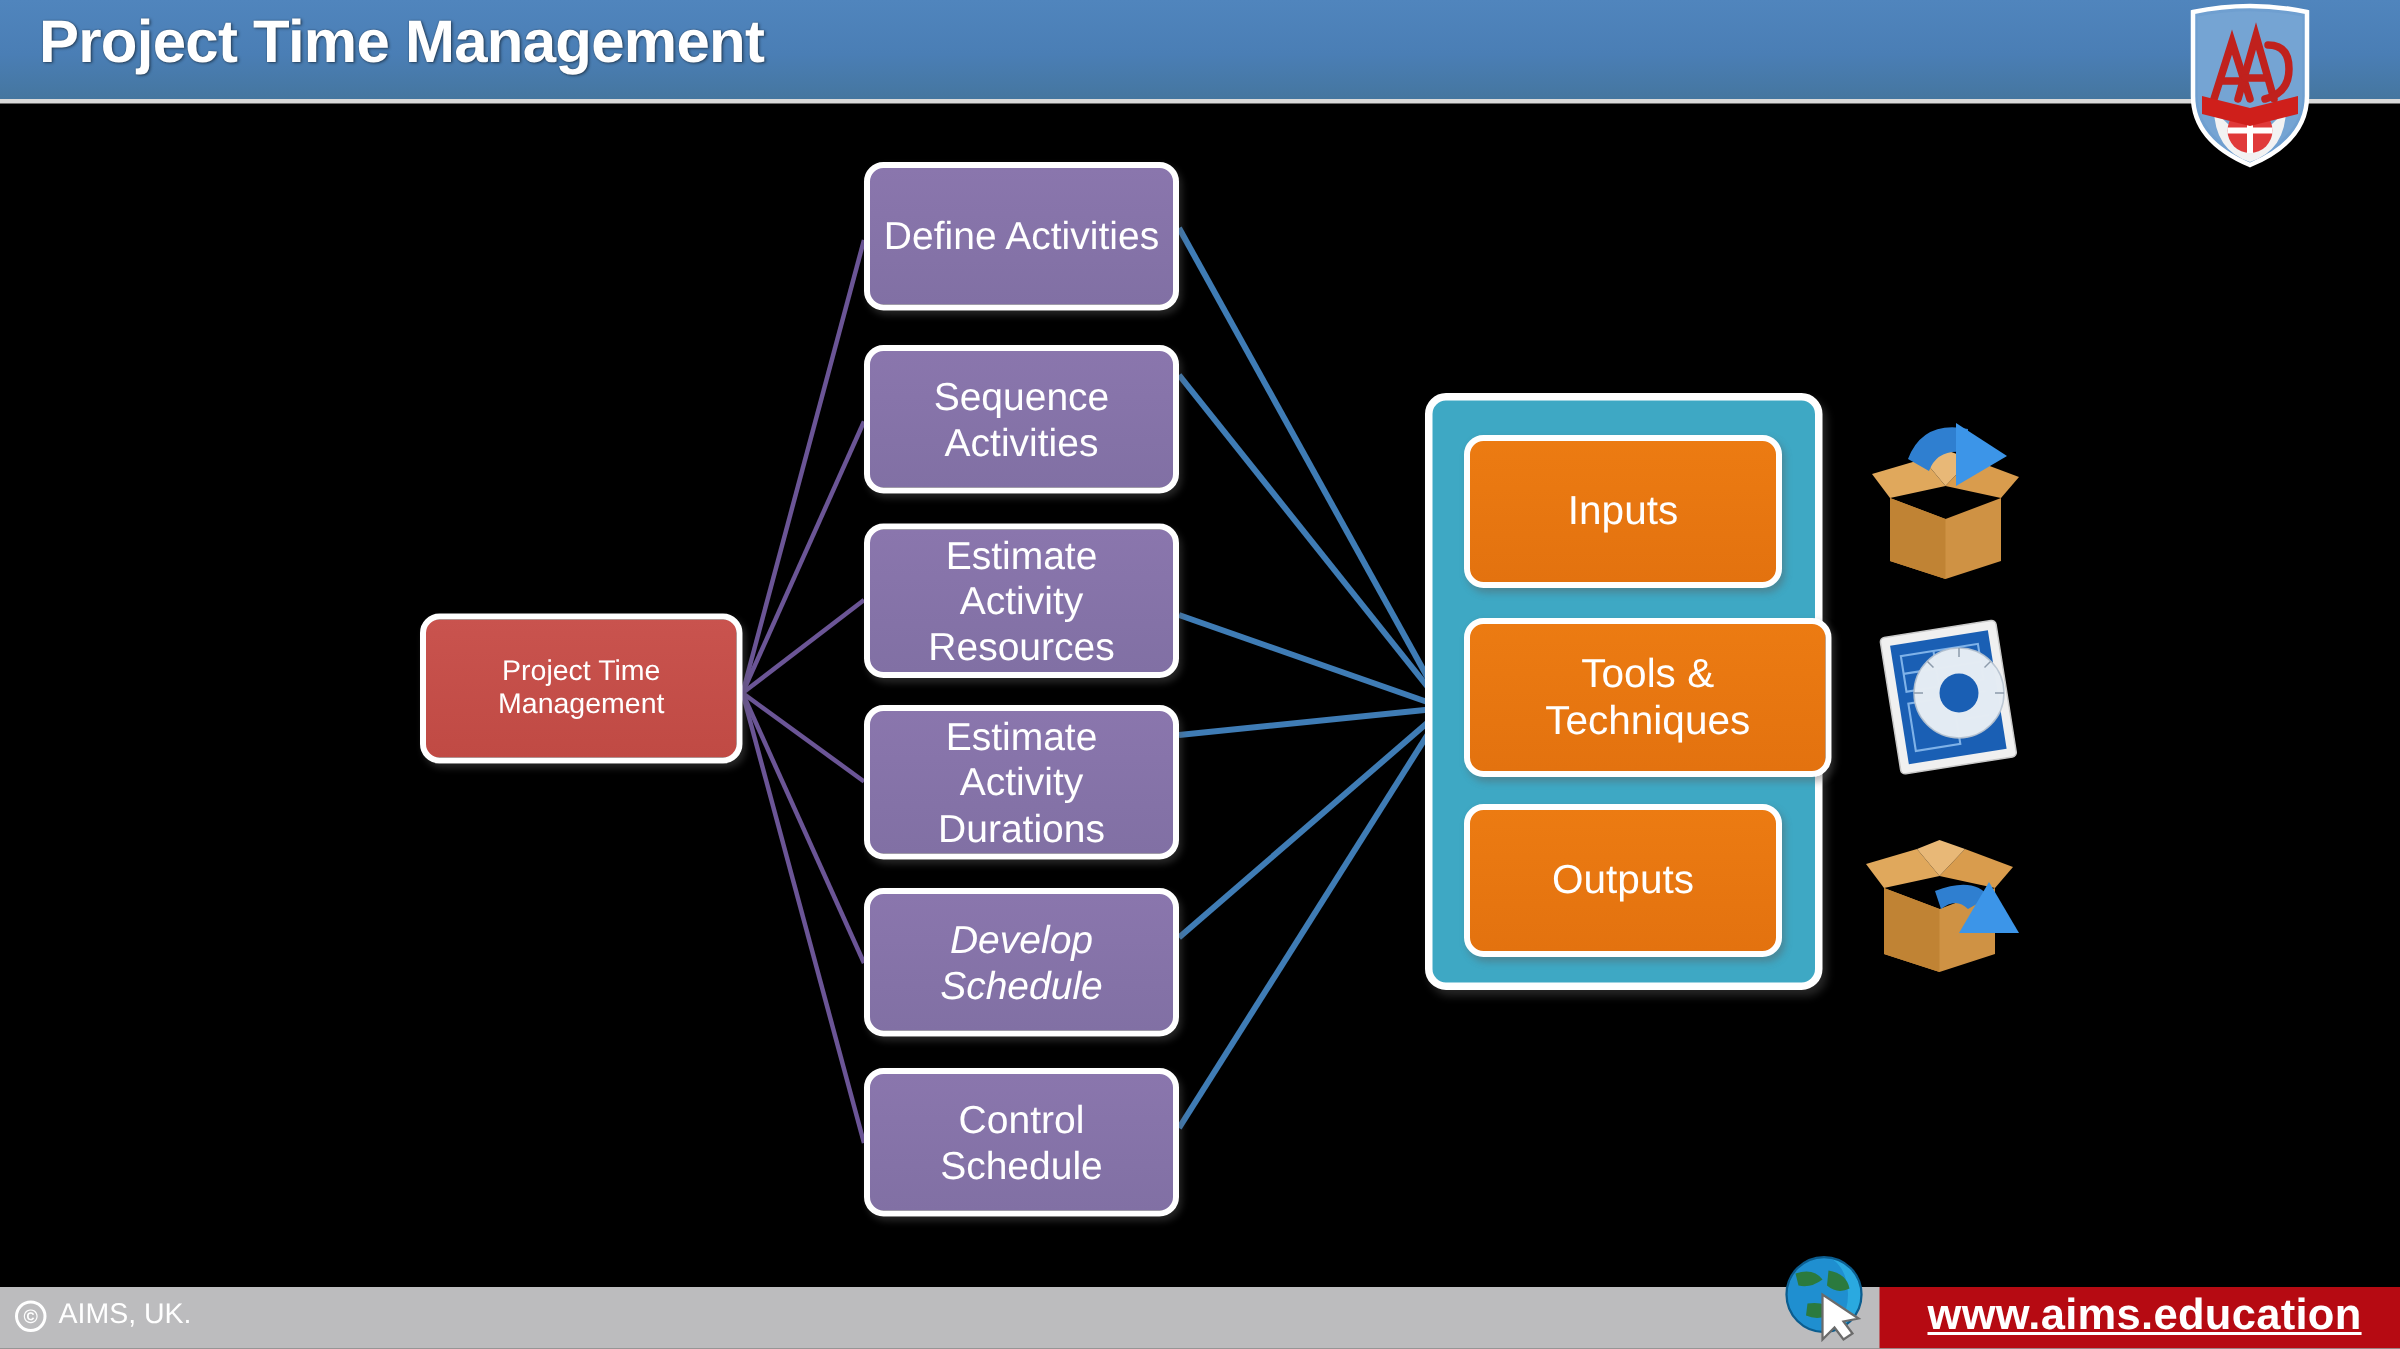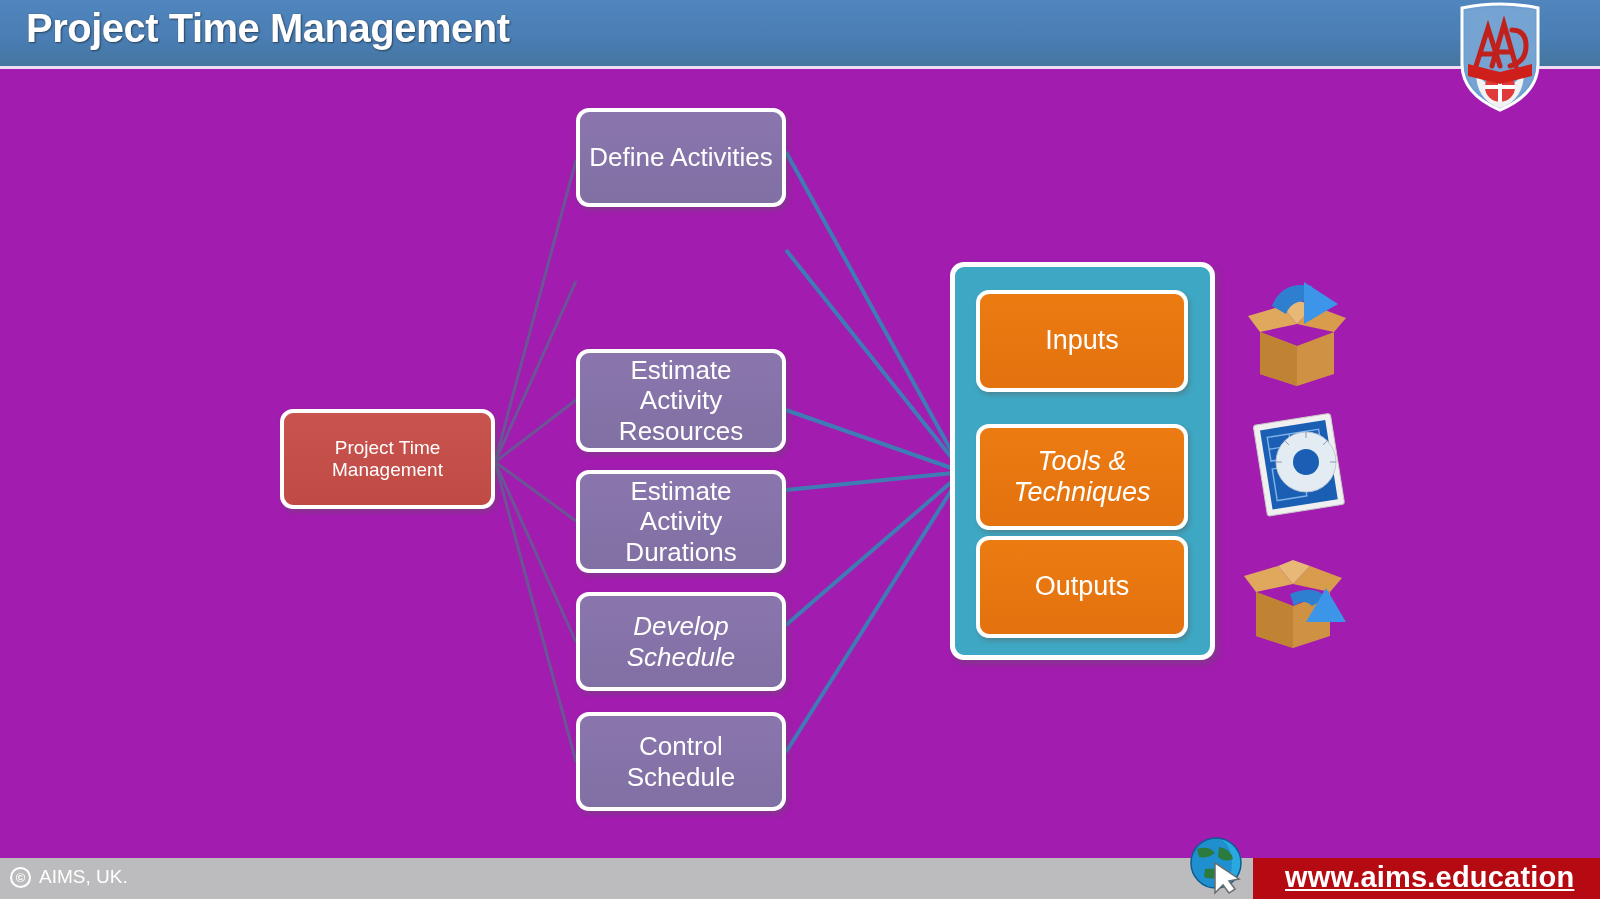--- a/index.html
+++ b/index.html
@@ -7,21 +7,21 @@
     padding: 0;
     background: #ffffff;
   }
   body {
     font-family: "Liberation Sans", sans-serif;
   }
   #slide {
     position: relative;
     width: 1600px;
     height: 899px;
-    background: #a21caf;
+    background: #000000;
     overflow: hidden;
   }
 
   
   #header-bar {
     position: absolute;
     left: 0; top: 0;
     width: 1600px; height: 66px;
     background: linear-gradient(180deg, #5085bd 0%, #4a7eb5 55%, #45769f 100%);
   }
@@ -209,20 +209,26 @@
       <span>Management</span>
     </div>
   </div>
 
   <div class="node node-purple" style="left:576px; top:108px; width:210px; height:99px;">
     <div>
       <span>Define Activities</span>
     </div>
   </div>
 
+  <div class="node node-purple" style="left:576px; top:230px; width:210px; height:99px;">
+    <div>
+      <span>Sequence</span><br>
+      <span>Activities</span>
+    </div>
+  </div>
 
   <div class="node node-purple" style="left:576px; top:349px; width:210px; height:103px;">
     <div>
       <span>Estimate</span><br>
       <span>Activity</span><br>
       <span>Resources</span>
     </div>
   </div>
 
   <div class="node node-purple" style="left:576px; top:470px; width:210px; height:103px;">
@@ -248,21 +254,21 @@
   </div>
 
   <div id="io-container"></div>
 
   <div class="node node-orange" style="left:976px; top:290px; width:212px; height:102px; z-index:5;">
     <div>
       <span>Inputs</span>
     </div>
   </div>
 
-  <div class="node node-orange" style="left:976px; top:424px; width:212px; height:106px; z-index:5;font-style:italic;">
+  <div class="node node-orange" style="left:976px; top:412px; width:245px; height:106px; z-index:5;">
     <div>
       <span>Tools &amp;</span><br>
       <span>Techniques</span>
     </div>
   </div>
 
   <div class="node node-orange" style="left:976px; top:536px; width:212px; height:102px; z-index:5;">
     <div>
       <span>Outputs</span>
     </div>

